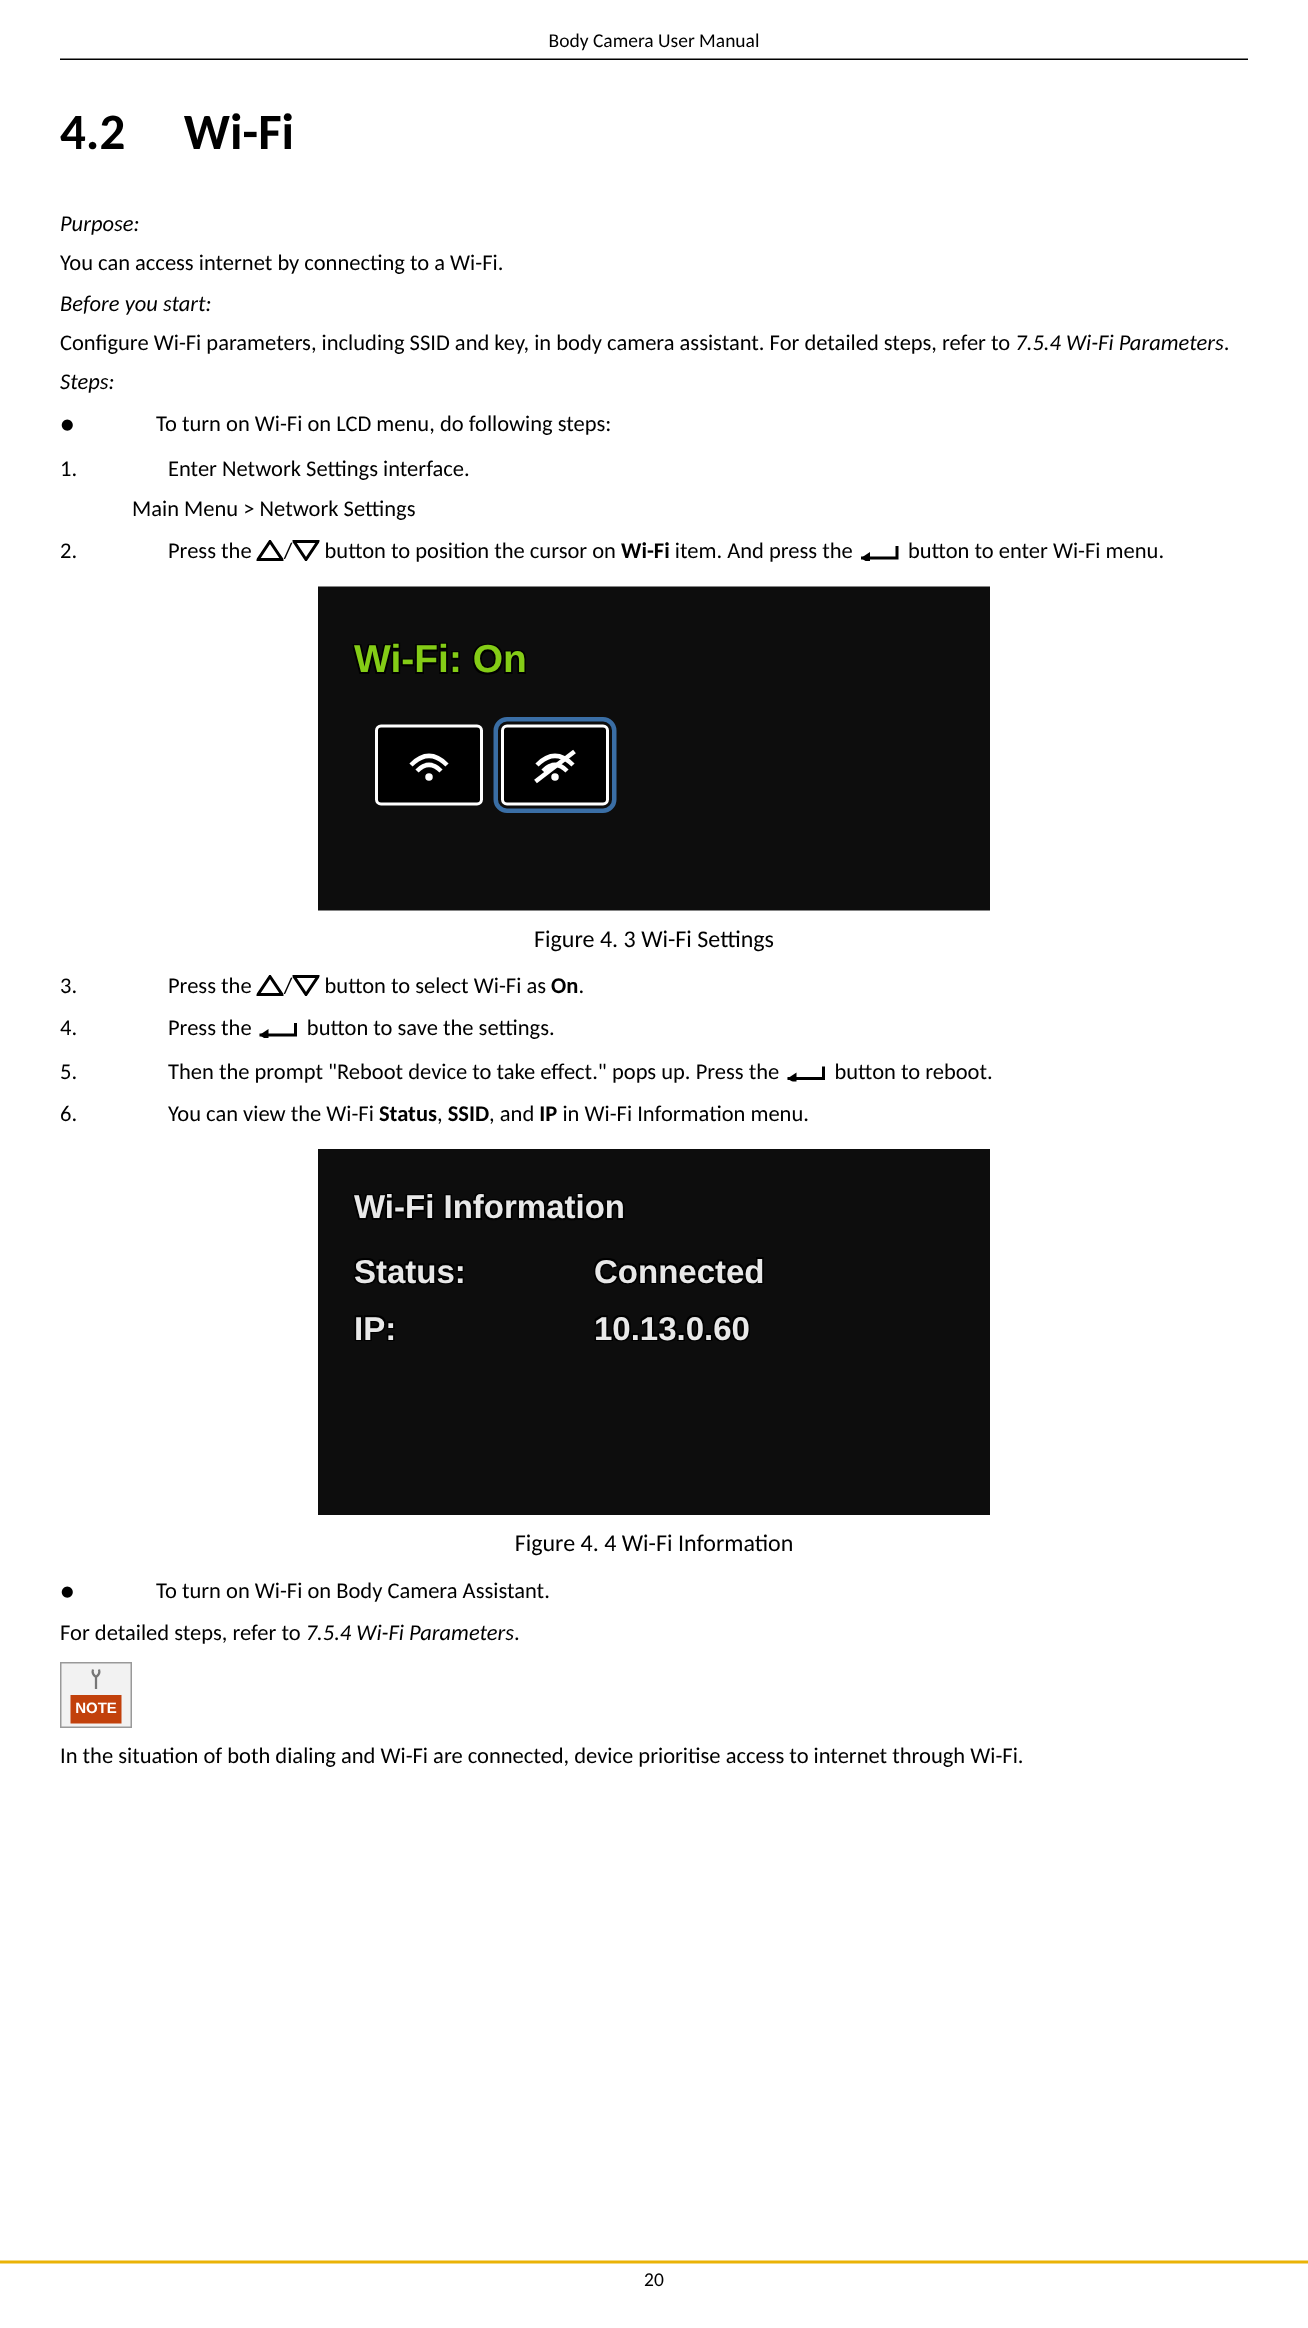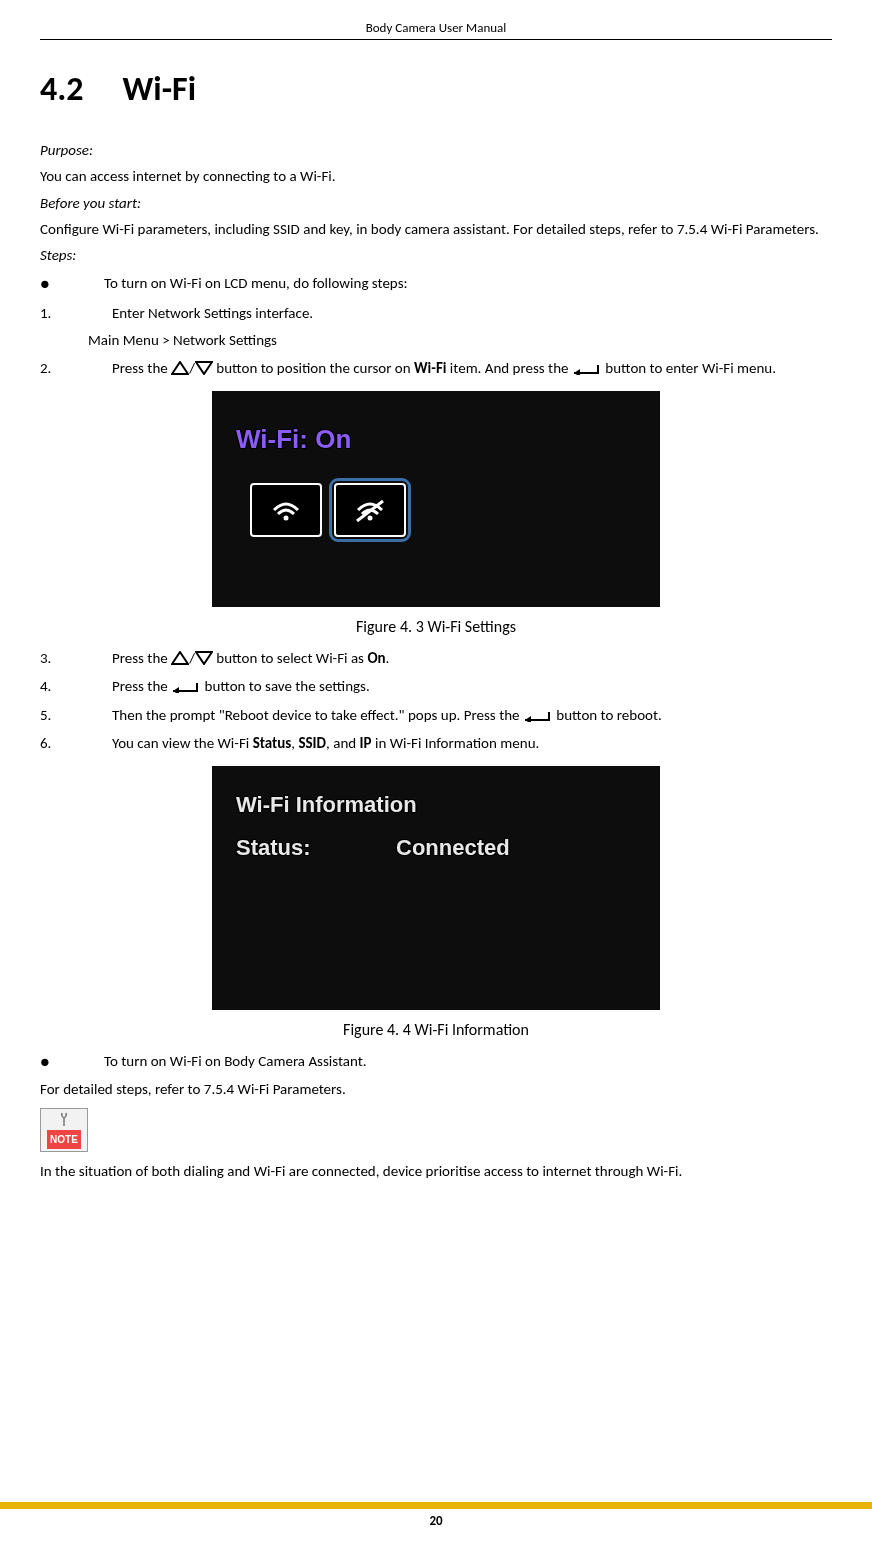--- a/index.html
+++ b/index.html
@@ -33,20 +33,21 @@
   }
   .section-body {
     font-size: 15px;
     line-height: 1.75;
   }
   .bolditalic {
     font-weight: normal;
     font-style: italic;
   }
   .italic {
+    font-style: italic;
   }
   .justify {
     text-align: justify;
   }
   .bullet-row, .num-row {
     display: flex;
     gap: 20px;
     margin-top: 2px;
   }
   .bullet-row .mark { width: 20px; font-size: 16px; }
@@ -61,21 +62,21 @@
     background: #0d0d0d;
     color: #fff;
     position: relative;
     padding: 26px 24px 20px;
     box-sizing: border-box;
   }
   .ss-title {
     font-family: Arial, sans-serif;
     font-size: 26px;
     font-weight: bold;
-    color: #8b5cf6;
+    color: #84cc16;
     text-shadow: 1px 1px 0 #000, -1px -1px 0 #000, 1px -1px 0 #000, -1px 1px 0 #000;
     margin-bottom: 20px;
   }
   .icon-box-row { display: flex; gap: 12px; margin-left: 14px; }
   .icon-box {
     width: 68px; height: 50px;
     border: 2px solid #fff; border-radius: 4px;
     display: flex; align-items: center; justify-content: center;
     background: #000;
   }
@@ -103,34 +104,33 @@
     display: flex; flex-direction: column; justify-content: flex-end; align-items: center; gap: 1px;
     margin: 6px 0;
     background: #f2f2f2;
     position: relative;
   }
   .note-plant {
     width: 10px; height: 14px;
     position: absolute; top: 3px; left: 50%; transform: translateX(-50%);
   }
   .note-label {
-    background: #ef4444; color: #fff;
+    background: #c2410c; color: #fff;
     font-size: 10px; font-weight: bold;
     padding: 1px 3px;
     margin-bottom: 2px;
     font-family: Arial, sans-serif;
   }
   .footer {
     position: absolute;
     bottom: 24px; left: 0; right: 0;
     text-align: center;
     font-size: 13px;
-    border-top: 7px solid #eab308;
+    border-top: 2px solid #eab308;
     padding-top: 4px;
-    font-weight: bold;
   }
   .screenshot.info { min-height: 244px; padding-top: 20px; }
 </style>
 </head>
 <body>
 
 <div class="page">
 
   <div class="header">Body Camera User Manual</div>
 
@@ -248,20 +248,24 @@
       </span>
     </div>
 
     <div class="screenshot info">
       <div class="info-grid">
         <div style="margin-bottom:4px">Wi-Fi Information</div>
         <div class="row">
           <span class="k">Status:</span>
           <span>Connected</span>
         </div>
+        <div class="row">
+          <span class="k">IP:</span>
+          <span>10.13.0.60</span>
+        </div>
       </div>
     </div>
     <div class="caption">
       <span>Figure 4. 4</span> <span>Wi-Fi Information</span>
     </div>
 
     <div class="bullet-row">
       <span class="mark">●</span>
       <span class="step-body">To turn on Wi-Fi on Body Camera Assistant.</span>
     </div>

